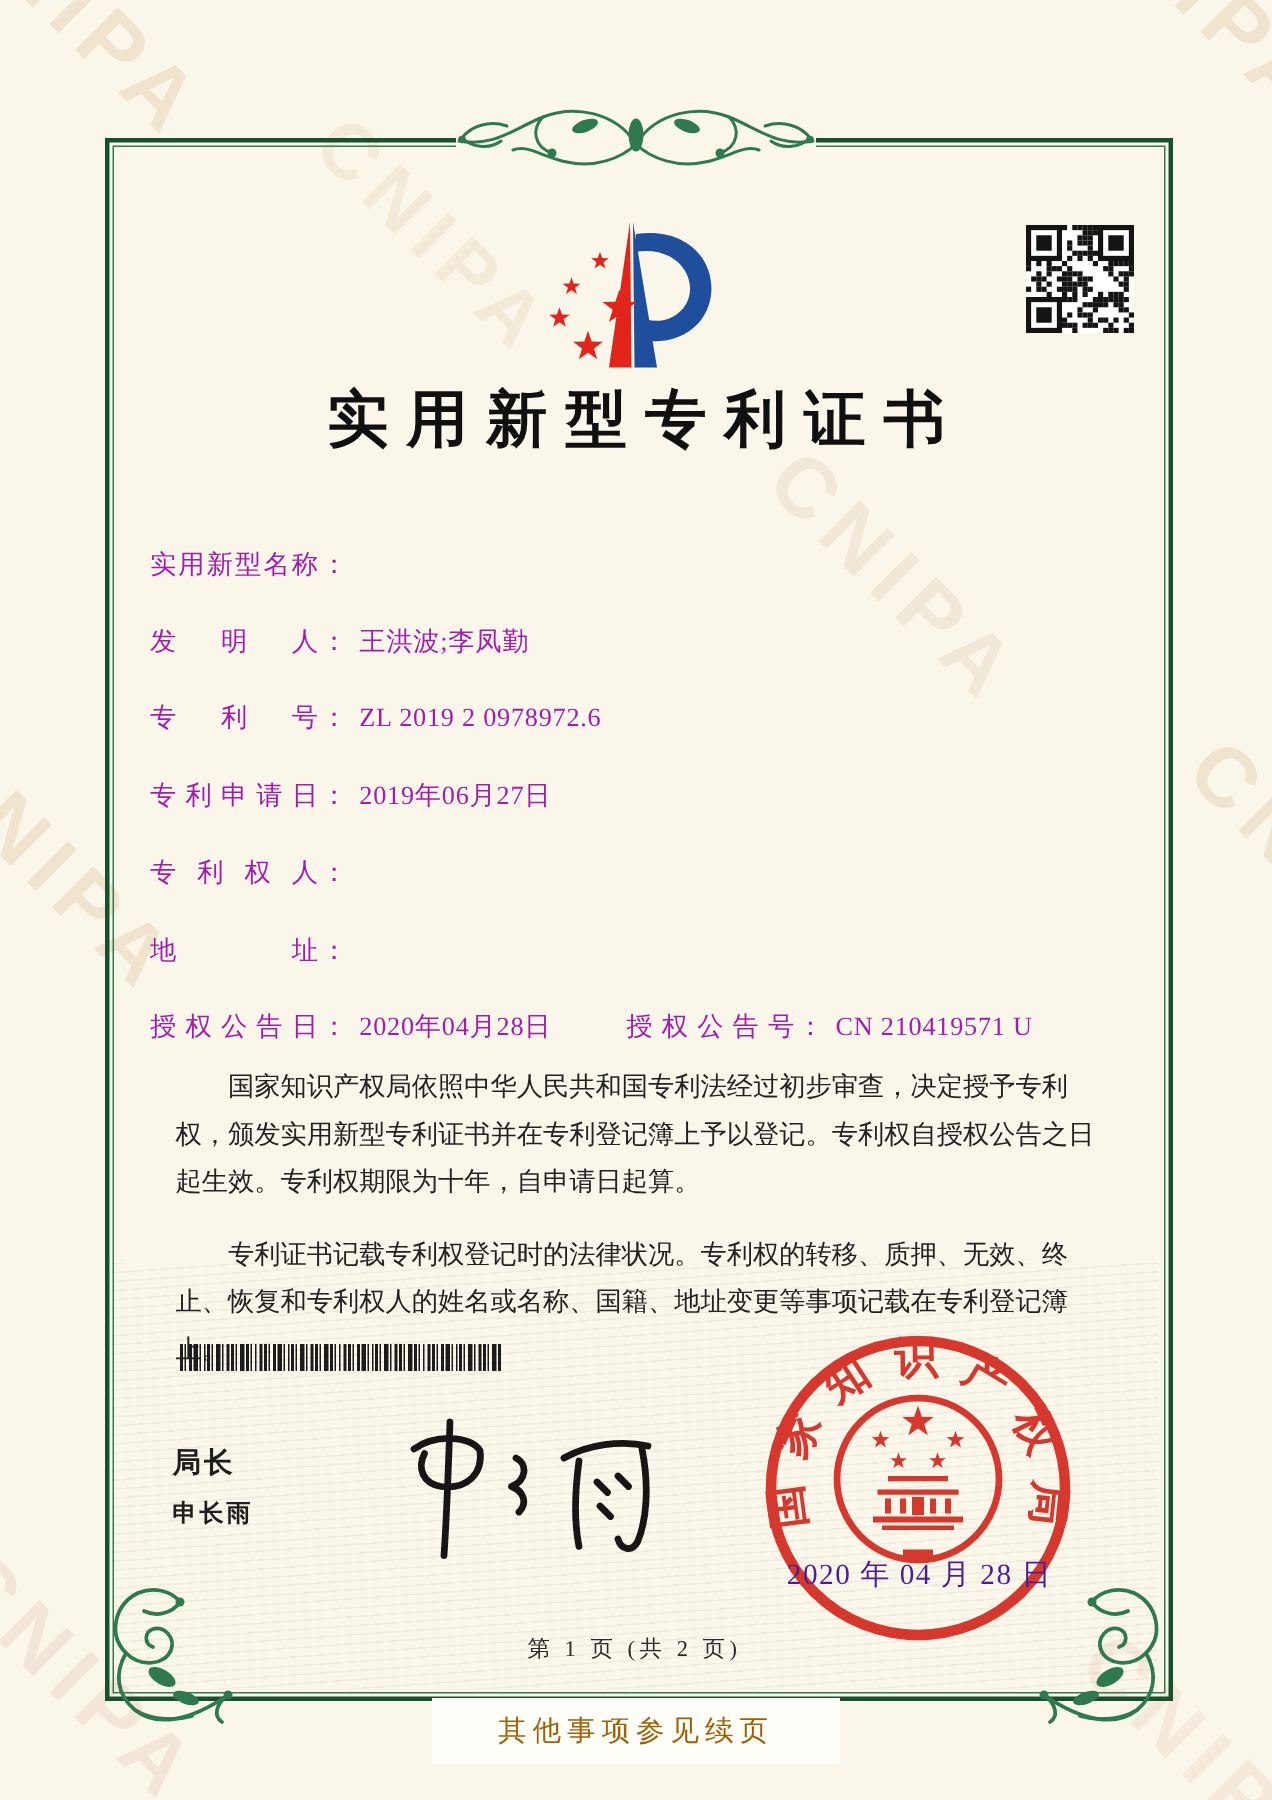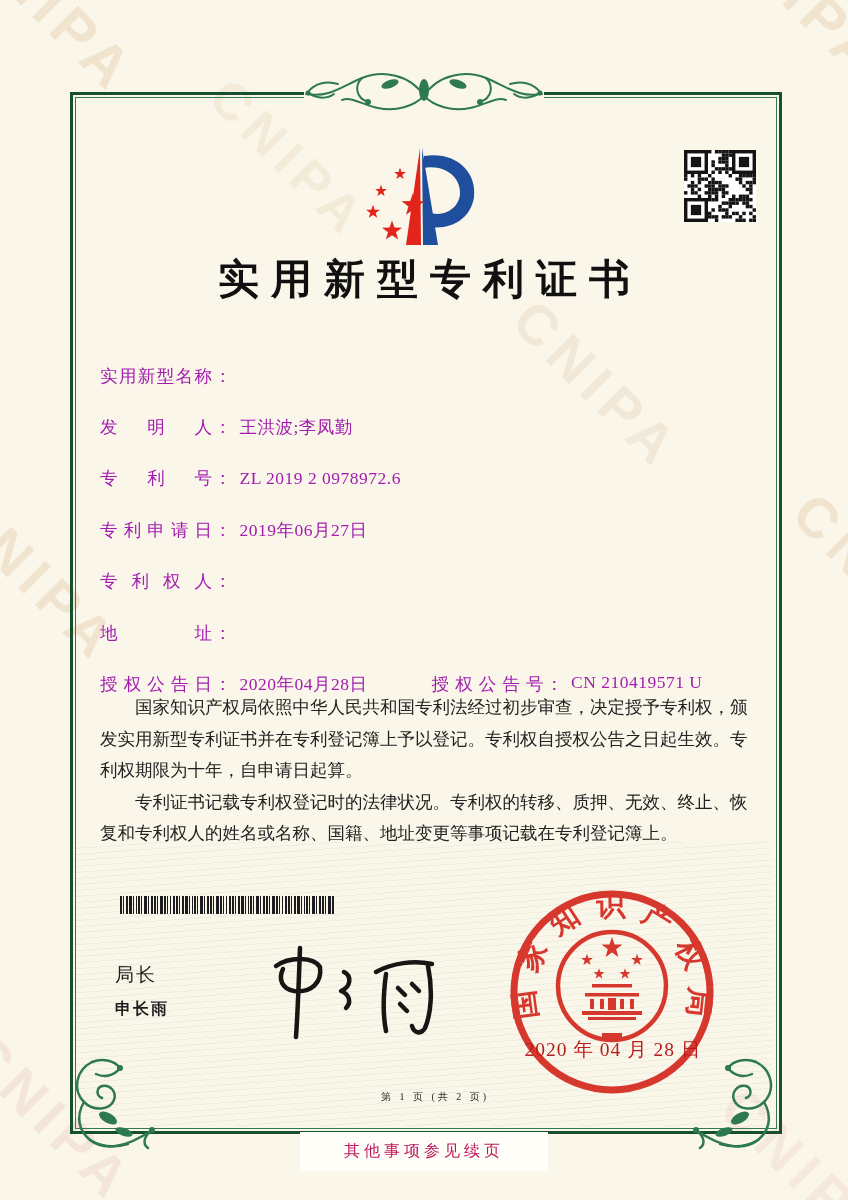--- a/index.html
+++ b/index.html
@@ -31,44 +31,44 @@
   .title{position:absolute;left:0;top:252px;width:848px;text-align:center;
          font-size:41px;font-weight:700;letter-spacing:12px;text-indent:12px;
          color:#101010;}
 
   
   .fields{position:absolute;left:100px;top:350px;width:640px;}
   .row{height:51.4px;display:flex;align-items:center;font-size:17.5px;color:#a21caf;}
   .lbl{display:inline-block;width:112px;text-align:justify;text-align-last:justify;}
   .colon{margin:0 8px 0 2px;}
   .val{letter-spacing:.5px;}
-  .pair2{margin-left:64px;display:flex;align-items:flex-start;}
+  .pair2{margin-left:50px;display:flex;align-items:center;}
 
   
   .notice{position:absolute;left:100px;top:692px;width:652px;
           font-size:17.5px;line-height:31.5px;color:#222;}
-  .notice p{margin:0;text-indent:2em;}
+  .notice p{margin:17px;text-indent:2em;}
 
   
   .barcode{position:absolute;left:120px;top:896px;}
   .sig-title{position:absolute;left:115px;top:962px;font-size:19px;
              font-family:"Liberation Sans","DejaVu Sans",sans-serif;
-             font-weight:400;color:#1e1e1e;letter-spacing:2px;}
+             font-weight:700;color:#1e1e1e;letter-spacing:2px;}
   .sig-name{position:absolute;left:115px;top:999px;font-size:16px;
             font-family:"Liberation Sans","DejaVu Sans",sans-serif;
             font-weight:600;color:#1e1e1e;letter-spacing:2px;}
   .signature{position:absolute;left:240px;top:936px;}
   .seal{position:absolute;left:504px;top:884px;}
   .seal-date{position:absolute;left:508px;top:1036px;width:210px;text-align:center;
-             font-size:19.5px;color:#b91c1c;letter-spacing:1px;}
+             font-size:19.5px;color:#4c1d95;letter-spacing:1px;}
   .page-num{position:absolute;left:70px;top:1090px;width:706px;text-align:center;
-            font-size:10px;letter-spacing:3px;color:#2a2a2a;padding-left:12px;}
+            font-size:15px;letter-spacing:3px;color:#2a2a2a;}
   .footer{position:absolute;left:0;top:1132px;width:848px;display:flex;justify-content:center;}
-  .footer-box{background:#fffef9;padding:9px 44px;font-size:16px;
-              letter-spacing:4px;color:#be185d;}
+  .footer-box{background:#fffef9;padding:9px 44px;font-size:19px;
+              letter-spacing:4px;color:#a16207;}
 </style>
 </head>
 <body>
 
 <div class="page">
 
   <div class="wm" style="left:-58px;top:-28px;font-size:58px;">CNIPA</div>
   <div class="wm" style="left:692px;top:-40px;font-size:58px;">CNIPA</div>
   <div class="wm" style="left:190px;top:128px;font-size:52px;color:rgba(233,219,196,.45);">CNIPA</div>
   <div class="wm" style="left:492px;top:352px;font-size:56px;color:rgba(236,223,201,.6);">CNIPA</div>

